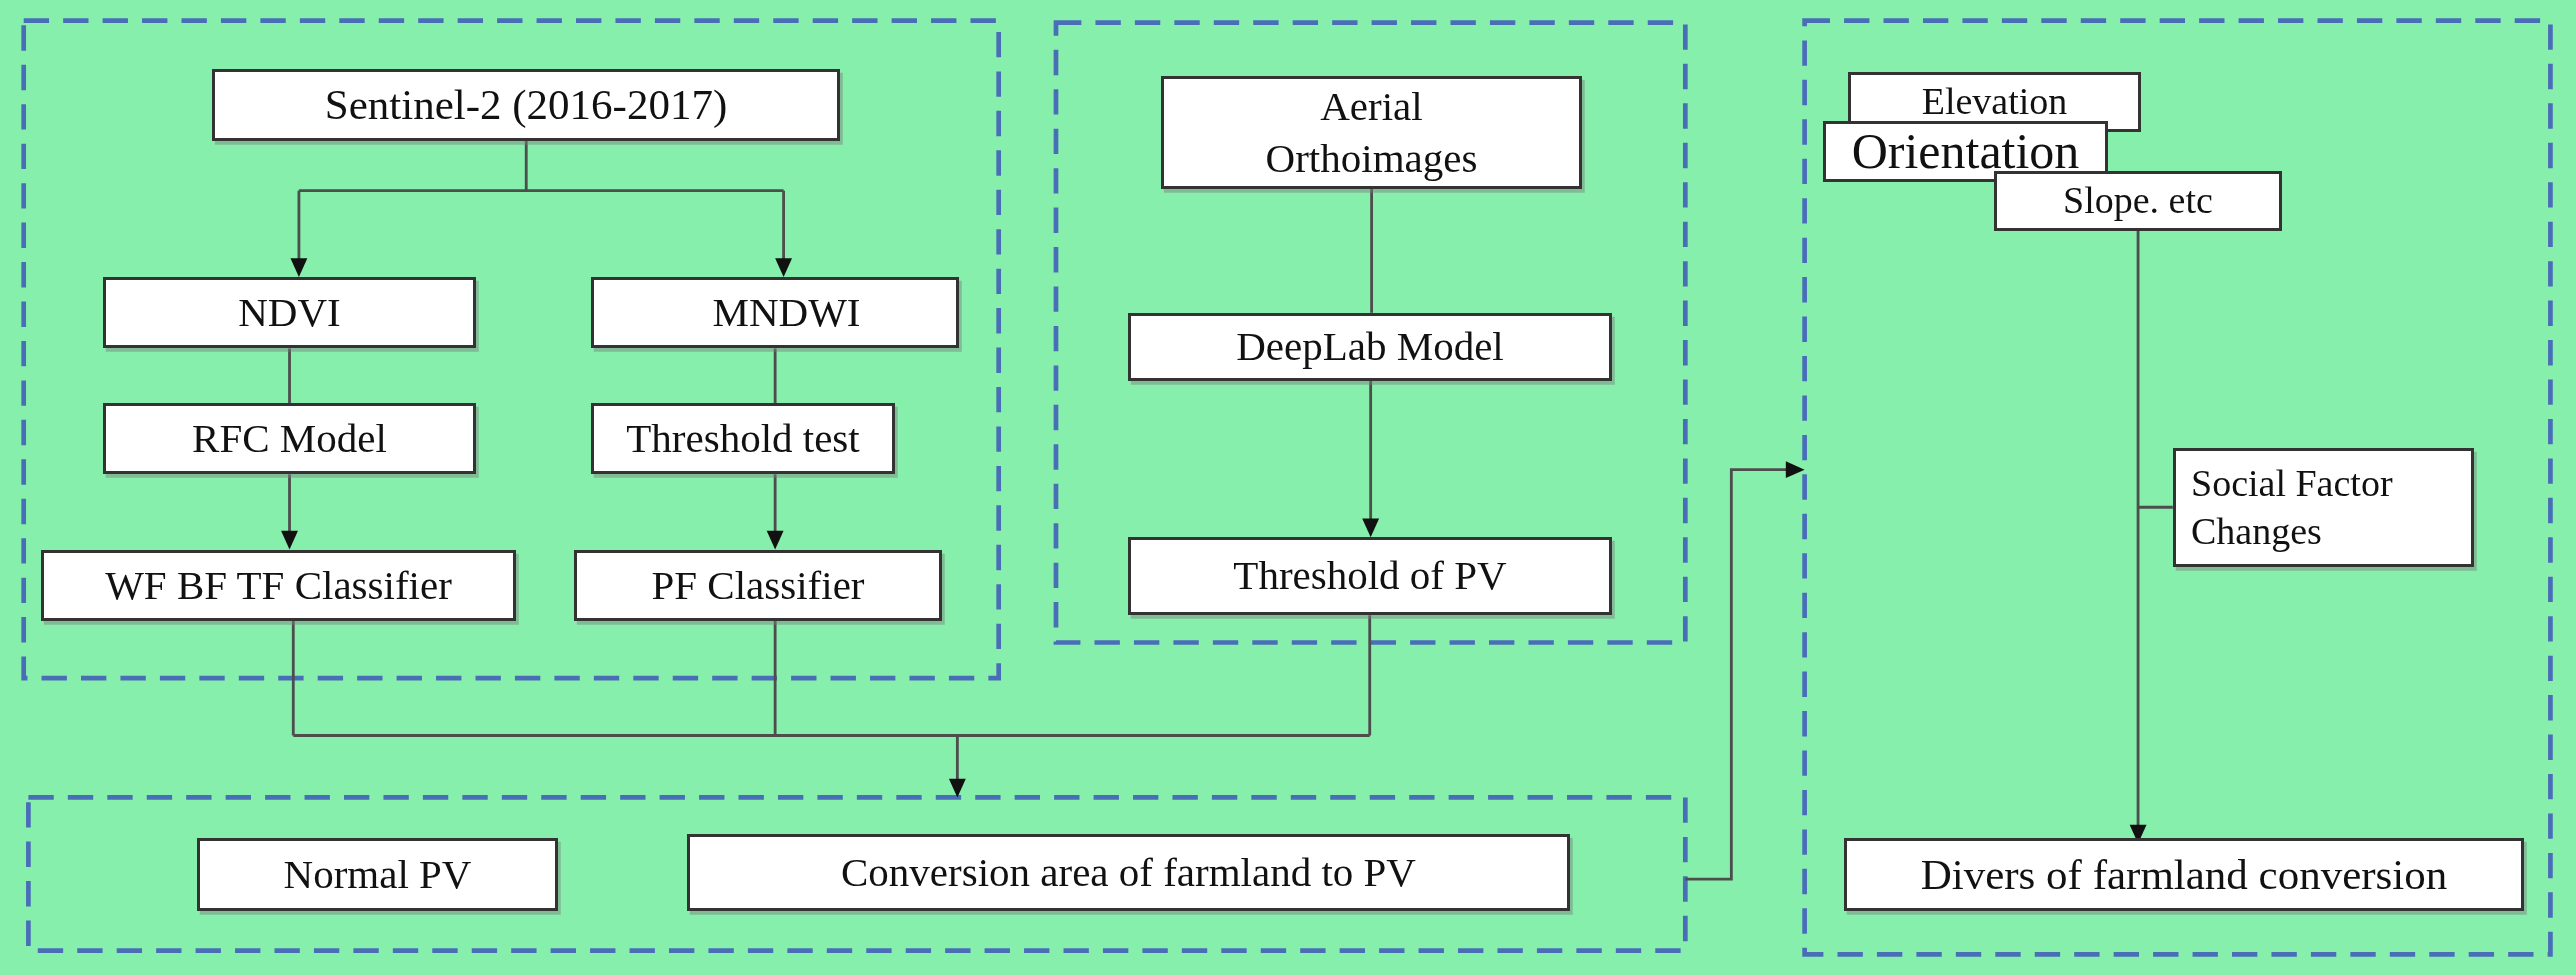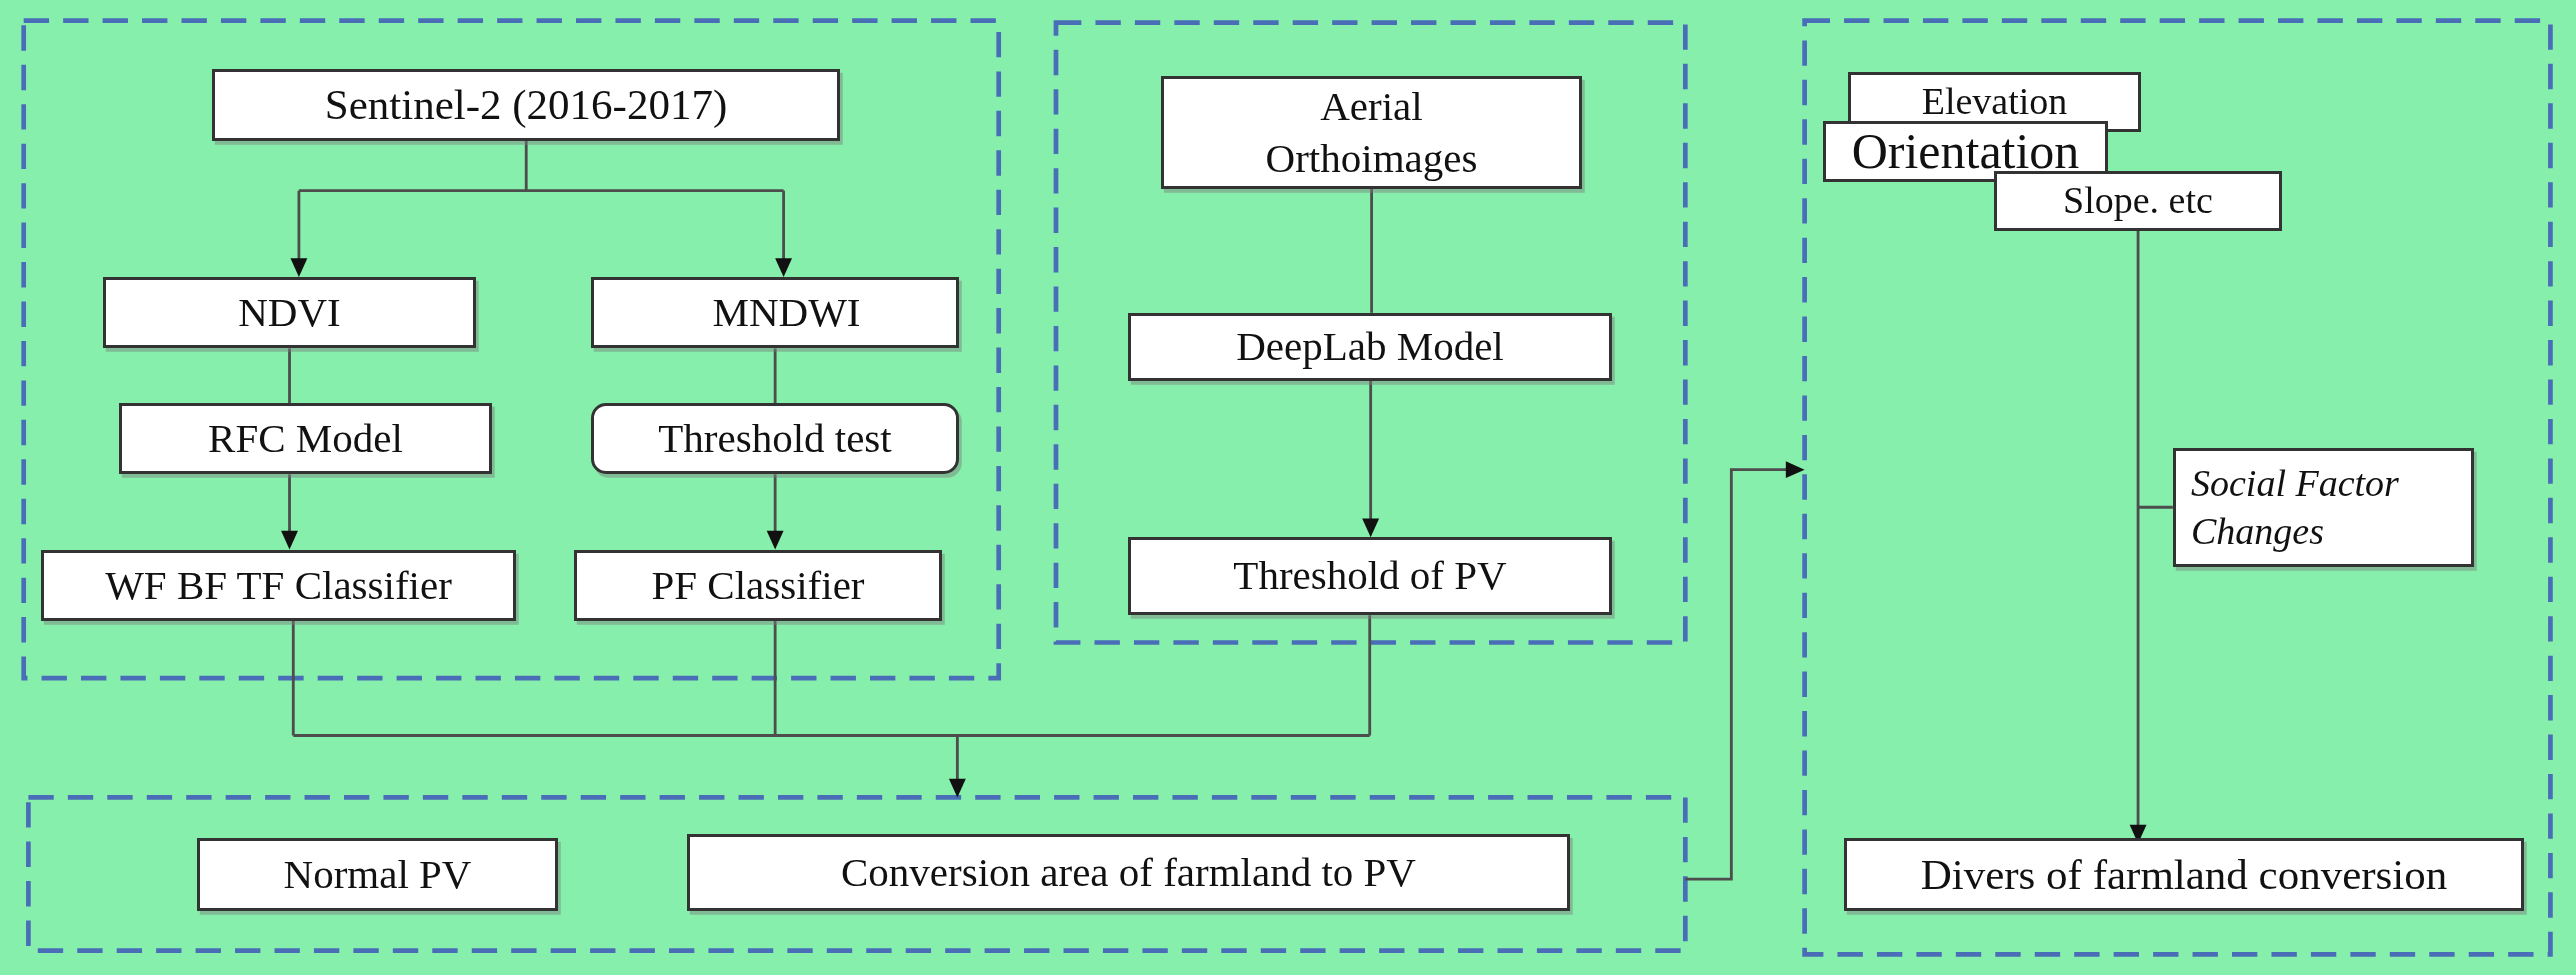--- a/index.html
+++ b/index.html
@@ -36,41 +36,41 @@
     font-size: 41px;
     line-height: 1.25;
     white-space: nowrap;
   }
   .node .label { display: inline-block; }
 
   
   #n-sentinel   { left: 212px;  top: 69px;  width: 628px; height: 72px; font-size: 43px; }
   #n-ndvi       { left: 103px;  top: 277px; width: 373px; height: 71px; }
   #n-mndwi      { left: 591px;  top: 277px; width: 368px; height: 71px; padding-left: 23px; }
-  #n-rfc        { left: 103px;  top: 403px; width: 373px; height: 71px; margin-left: 16px; }
-  #n-threshold  { left: 591px;  top: 403px; width: 368px; height: 71px; border-radius: 15px; }
+  #n-rfc        { left: 103px;  top: 403px; width: 373px; height: 71px; }
+  #n-threshold  { left: 591px;  top: 403px; width: 304px; height: 71px; }
   #n-wf         { left: 41px;   top: 550px; width: 475px; height: 71px; }
   #n-pf         { left: 574px;  top: 550px; width: 368px; height: 71px; }
 
   
   #n-aerial     { left: 1161px; top: 76px;  width: 421px; height: 113px; white-space: normal; }
   #n-aerial .label { max-width: 291px; }
   #n-deeplab    { left: 1128px; top: 313px; width: 484px; height: 68px; }
   #n-location   { left: 1128px; top: 537px; width: 484px; height: 78px; }
 
   
   #n-normalpv   { left: 197px;  top: 838px; width: 361px; height: 73px; }
   #n-conversion { left: 687px;  top: 834px; width: 883px; height: 77px; }
 
   
   #n-elevation   { left: 1848px; top: 72px;  width: 293px; height: 60px; font-size: 38px; box-shadow: none; z-index: 1; }
   #n-orientation { left: 1823px; top: 121px; width: 285px; height: 61px; font-size: 50px; box-shadow: none; z-index: 2; }
   #n-slope       { left: 1994px; top: 171px; width: 288px; height: 60px; font-size: 38px; box-shadow: none; z-index: 3; }
   #n-social      { left: 2173px; top: 448px; width: 301px; height: 119px; font-size: 38px;
-                   white-space: normal; justify-content: flex-start; text-align: left; padding-left: 15px; font-style: italic; }
+                   white-space: normal; justify-content: flex-start; text-align: left; padding-left: 15px; }
   #n-social .label { max-width: 256px; }
   #n-divers      { left: 1844px; top: 838px; width: 680px; height: 73px; font-size: 43px; }
 </style>
 </head>
 <body>
 
 <div class="canvas">
 
   <svg class="wires" viewBox="0 0 2742 1038" xmlns="http://www.w3.org/2000/svg">
 

